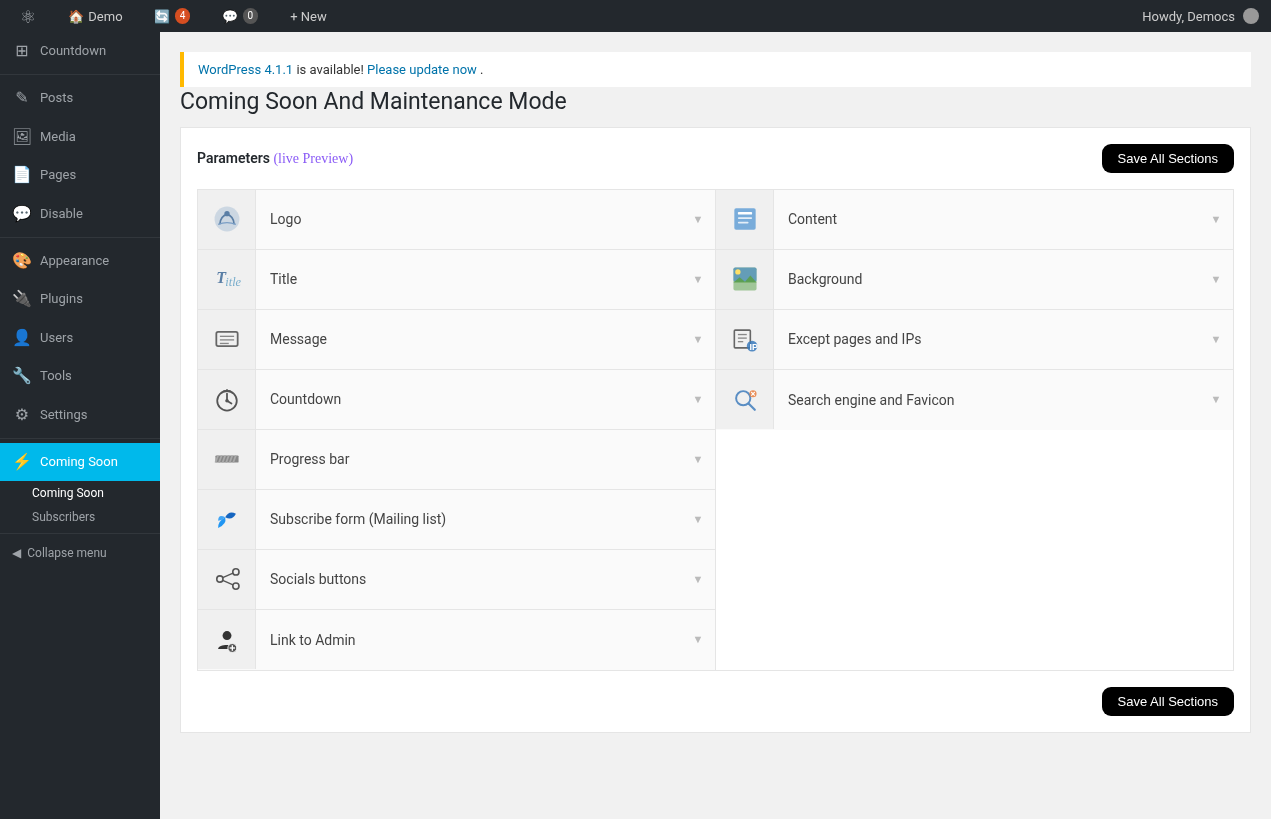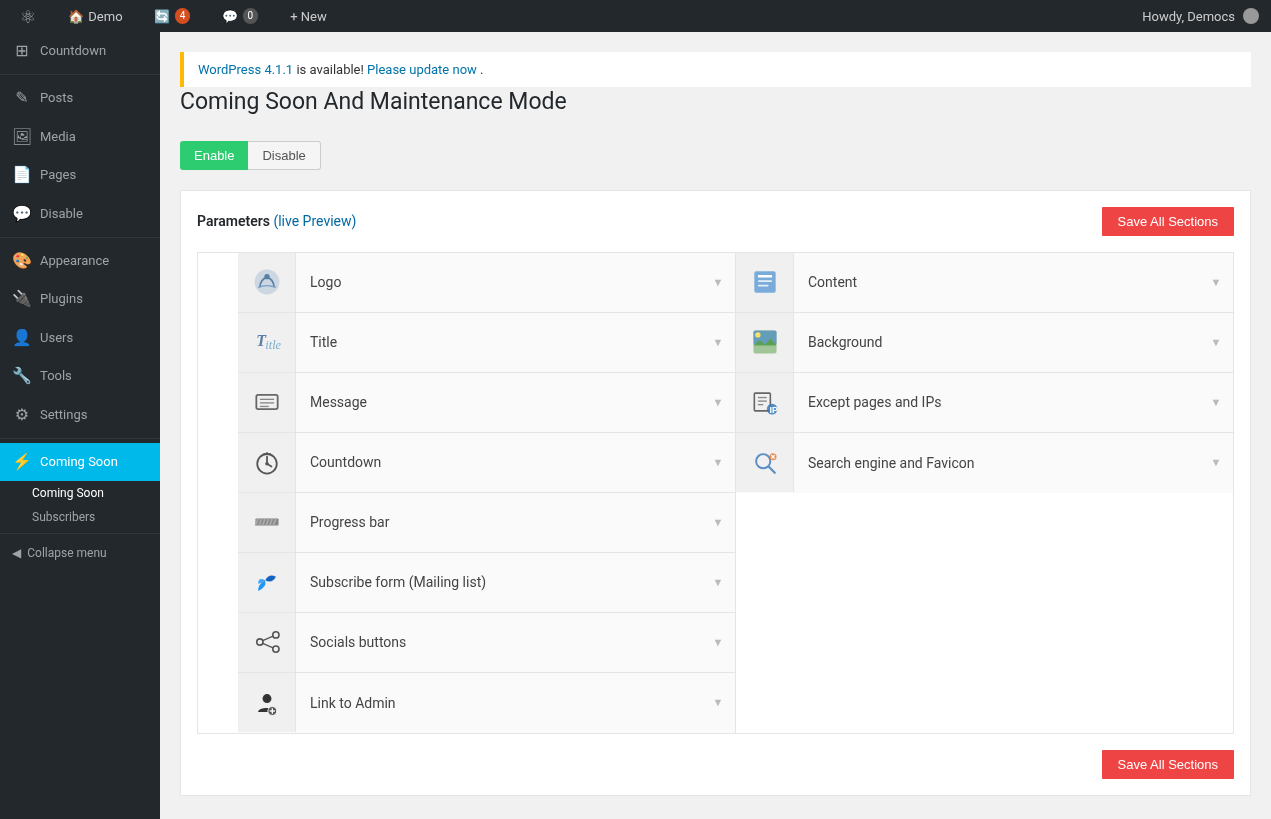--- a/index.html
+++ b/index.html
@@ -84,21 +84,21 @@
       border-left: 4px solid #ffb900;
       padding: 10px 14px;
       font-size: 13px;
     }
     .update-notice a { color: #0073aa; text-decoration: none; }
 
     .page-title {
       font-size: 23px;
       font-weight: 400;
       color: #23282d;
-      margin-bottom: 24px;
+      margin-bottom: 10px;
       line-height: 1.3;
     }
 
     .enable-disable-bar {
       display: flex;
       gap: 0;
       margin-bottom: 20px;
     }
     .btn-enable {
       background: #2ecc71;
@@ -126,30 +126,30 @@
       padding: 16px;
     }
 
     .params-header {
       display: flex;
       align-items: center;
       justify-content: space-between;
       margin-bottom: 16px;
     }
     .params-title { font-size: 14px; font-weight: 600; color: #23282d; }
-    .params-title .live-preview { color: #0369a1; font-weight: 400; cursor: pointer; }
+    .params-title .live-preview { color: #8b5cf6; font-weight: 400; cursor: pointer; font-family: Liberation Serif, serif; }
 
     .btn-save-all {
-      background: #ef4444;
+      background: #000000;
       color: #fff;
       border: none;
       padding: 7px 16px;
       cursor: pointer;
       font-size: 13px;
-      border-radius: 1px;
+      border-radius: 9px;
     }
     .section-item {
       display: flex;
       align-items: center;
       border-bottom: 1px solid #e5e5e5;
       background: #fafafa;
       cursor: pointer;
       min-height: 60px;
     }
     .section-item:last-child { border-bottom: none; }
@@ -301,38 +301,34 @@
       <span>
         <a href="#">WordPress 4.1.1</a>
         <span> is available! </span>
         <a href="#">Please update now</a>
         <span>.</span>
       </span>
     </div>
 
     <h1 class="page-title">Coming Soon And Maintenance Mode</h1>
 
-    <div class="enable-disable-bar">
-      <button class="btn-enable">Enable</button>
-      <button class="btn-disable">Disable</button>
-    </div>
 
     <div class="params-box">
       <div class="params-header">
         <div class="params-title">
           <span>Parameters</span>
           <span> </span>
           <span class="live-preview">(live Preview)</span>
         </div>
         <button class="btn-save-all">Save All Sections</button>
       </div>
 
       <div style="display: flex; gap: 0;">
 
-        <div style="flex:1; border: 1px solid #e5e5e5; padding-left: 40px;">
+        <div style="flex:1; border: 1px solid #e5e5e5;">
 
           <div class="section-item">
             <div class="icon-box">
               <svg class="icon-svg" viewBox="0 0 36 36">
                 <ellipse cx="18" cy="18" rx="14" ry="14" fill="#7a9ec5" opacity="0.3"></ellipse>
                 <path d="M10 24 C10 18 14 13 18 13 C22 13 26 18 26 24" stroke="#5a7ea5" stroke-width="2" fill="none"></path>
                 <circle cx="18" cy="12" r="3" fill="#5a7ea5"></circle>
                 <path d="M8 24 Q18 20 28 24" stroke="#7a9ec5" stroke-width="1.5" fill="none"></path>
               </svg>
             </div>

